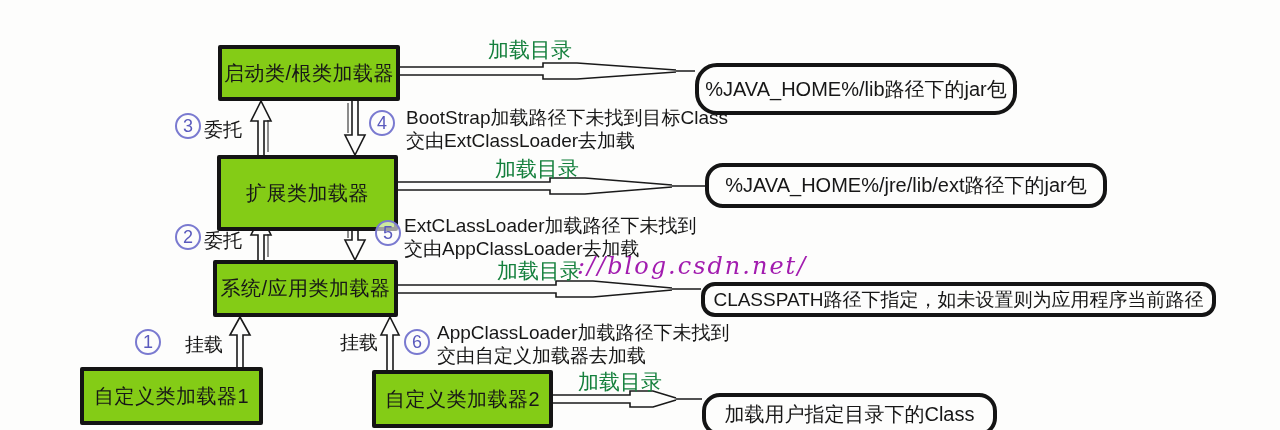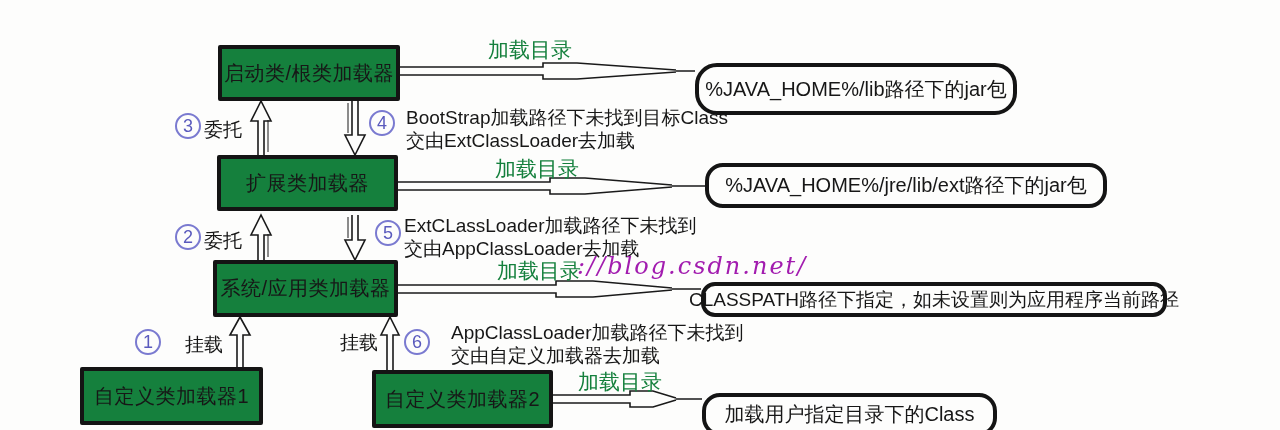--- a/index.html
+++ b/index.html
@@ -4,21 +4,21 @@
 <style>
   html,body{margin:0;padding:0;background:#ffffff;}
   .canvas{
     position:relative;width:1280px;height:430px;overflow:hidden;
     background:#fdfdfc;color:#171717;
     font-family:"Liberation Sans","DejaVu Sans",sans-serif;
   }
   .arrow-layer{position:absolute;left:0;top:0;width:1280px;height:430px;}
   .node{
     position:absolute;box-sizing:border-box;border:4px solid #141414;border-radius:2px;
-    background:#15803d;display:flex;align-items:center;justify-content:center;
+    background:#84cc16;display:flex;align-items:center;justify-content:center;
     font-size:20px;letter-spacing:0.5px;white-space:nowrap;
   }
   .target{
     position:absolute;box-sizing:border-box;border:4px solid #141414;border-radius:22px;
     background:#fdfdfc;display:flex;align-items:center;justify-content:center;
     font-size:20px;white-space:nowrap;
   }
   .red-label{position:absolute;color:#15803d;font-size:21px;white-space:nowrap;}
   .step-circle{
     position:absolute;width:26px;height:26px;border:2px solid #7a7ad0;border-radius:50%;
@@ -26,28 +26,28 @@
     background:rgba(253,253,252,.6);box-sizing:border-box;
   }
   .side-label{position:absolute;font-size:19px;white-space:nowrap;}
   .anno{position:absolute;font-size:19px;line-height:23px;white-space:nowrap;}
   .watermark{
     position:absolute;font-family:"DejaVu Serif","Liberation Serif",serif;font-style:italic;
     color:#a21caf;font-size:24px;letter-spacing:2px;white-space:nowrap;
   }
   
   #node-bootstrap{left:218px;top:45px;width:182px;height:56px;}
-  #node-extension{left:217px;top:155px;width:181px;height:56px;}
+  #node-extension{left:217px;top:155px;width:181px;height:76px;}
   #node-system{left:213px;top:260px;width:185px;height:57px;}
   #node-custom1{left:80px;top:367px;width:183px;height:58px;}
   #node-custom2{left:372px;top:370px;width:181px;height:58px;}
   
   #target-bootstrap{left:695px;top:43px;width:322px;height:52px;margin-top:20px;}
   #target-extension{left:705px;top:163px;width:402px;height:45px;border-radius:18px;}
-  #target-system{left:701px;top:282px;width:466px;height:35px;font-size:19px;border-radius:14px;}
+  #target-system{left:701px;top:282px;width:515px;height:35px;font-size:19px;border-radius:14px;}
   #target-custom{left:702px;top:372px;width:295px;height:43px;border-radius:18px;margin-top:21px;}
   
   #red-1{left:488px;top:36px;}
   #red-2{left:495px;top:155px;}
   #red-3{left:497px;top:257px;}
   #red-4{left:578px;top:368px;}
   
   #circle-1{left:135px;top:329px;}
   #circle-2{left:175px;top:224px;}
   #circle-3{left:175px;top:113px;}
@@ -55,21 +55,21 @@
   #circle-5{left:375px;top:220px;}
   #circle-6{left:404px;top:329px;}
   
   #delegate-a{left:204px;top:117px;}
   #delegate-b{left:204px;top:228px;}
   #mount-1{left:185px;top:332px;}
   #mount-2{left:340px;top:330px;}
   
   #anno-4{left:406px;top:106px;}
   #anno-5{left:404px;top:214px;}
-  #anno-6{left:451px;top:321px;}
+  #anno-6{left:437px;top:321px;}
   #watermark{left:577px;top:252px;}
 </style>
 </head>
 <body>
 
 <div class="canvas">
 
   <svg class="arrow-layer" viewBox="0 0 1280 430" fill="none" stroke="#1a1a1a" stroke-width="1.6">
 
     <g>

